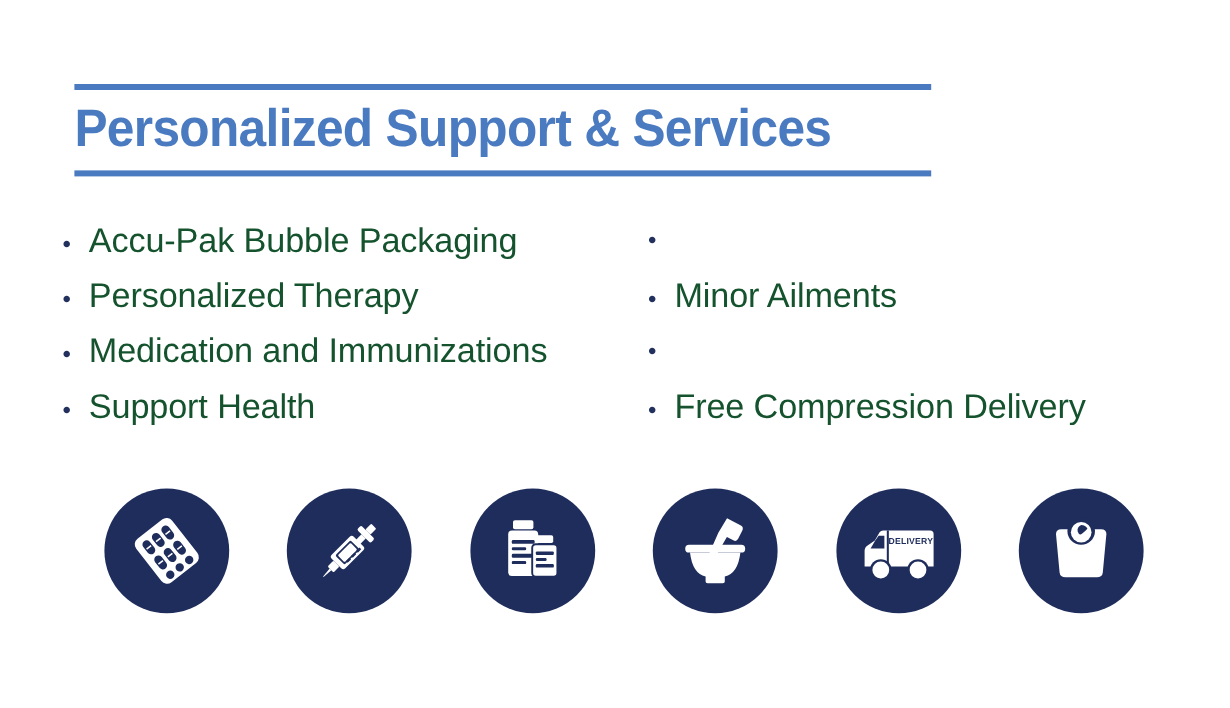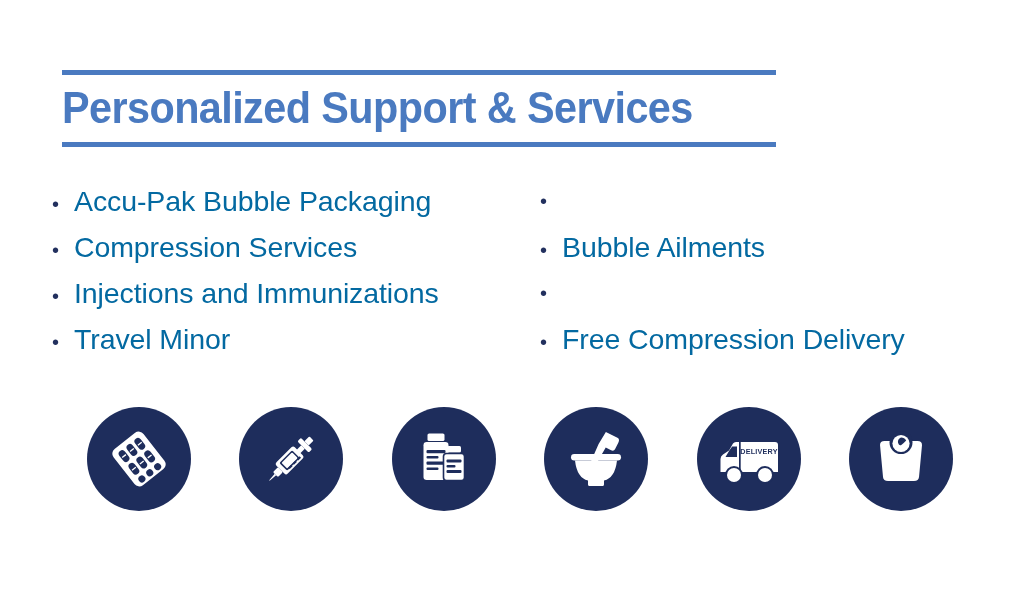--- a/index.html
+++ b/index.html
@@ -79,21 +79,21 @@
     font-size: 20px;
     line-height: 46px;
     color: #22305e;
   }
   .item-label {
     font-family: "Liberation Sans", sans-serif;
     font-size: 28.5px;
     line-height: 46px;
     font-weight: 400;
     letter-spacing: -0.1px;
-    color: #0369a1;
+    color: #14532d;
     white-space: nowrap;
   }
 
   
   .icon-row {
     position: absolute;
     left: 87px;
     top: 407px;
     width: 866px;
     display: flex;
@@ -124,39 +124,39 @@
 
   <div class="lists">
 
     <div class="list-col left">
       <div class="list-item">
         <span class="bullet">•</span>
         <span class="item-label">Accu-Pak Bubble Packaging</span>
       </div>
       <div class="list-item">
         <span class="bullet">•</span>
-        <span class="item-label">Compression Services</span>
-      </div>
-      <div class="list-item">
-        <span class="bullet">•</span>
-        <span class="item-label">Injections and Immunizations</span>
-      </div>
-      <div class="list-item">
-        <span class="bullet">•</span>
-        <span class="item-label">Travel Minor</span>
+        <span class="item-label">Personalized Therapy</span>
+      </div>
+      <div class="list-item">
+        <span class="bullet">•</span>
+        <span class="item-label">Medication and Immunizations</span>
+      </div>
+      <div class="list-item">
+        <span class="bullet">•</span>
+        <span class="item-label">Support Health</span>
       </div>
     </div>
 
     <div class="list-col right">
       <div class="list-item">
         <span class="bullet">•</span>
       </div>
       <div class="list-item">
         <span class="bullet">•</span>
-        <span class="item-label">Bubble Ailments</span>
+        <span class="item-label">Minor Ailments</span>
       </div>
       <div class="list-item">
         <span class="bullet">•</span>
       </div>
       <div class="list-item">
         <span class="bullet">•</span>
         <span class="item-label">Free Compression Delivery</span>
       </div>
     </div>
 

